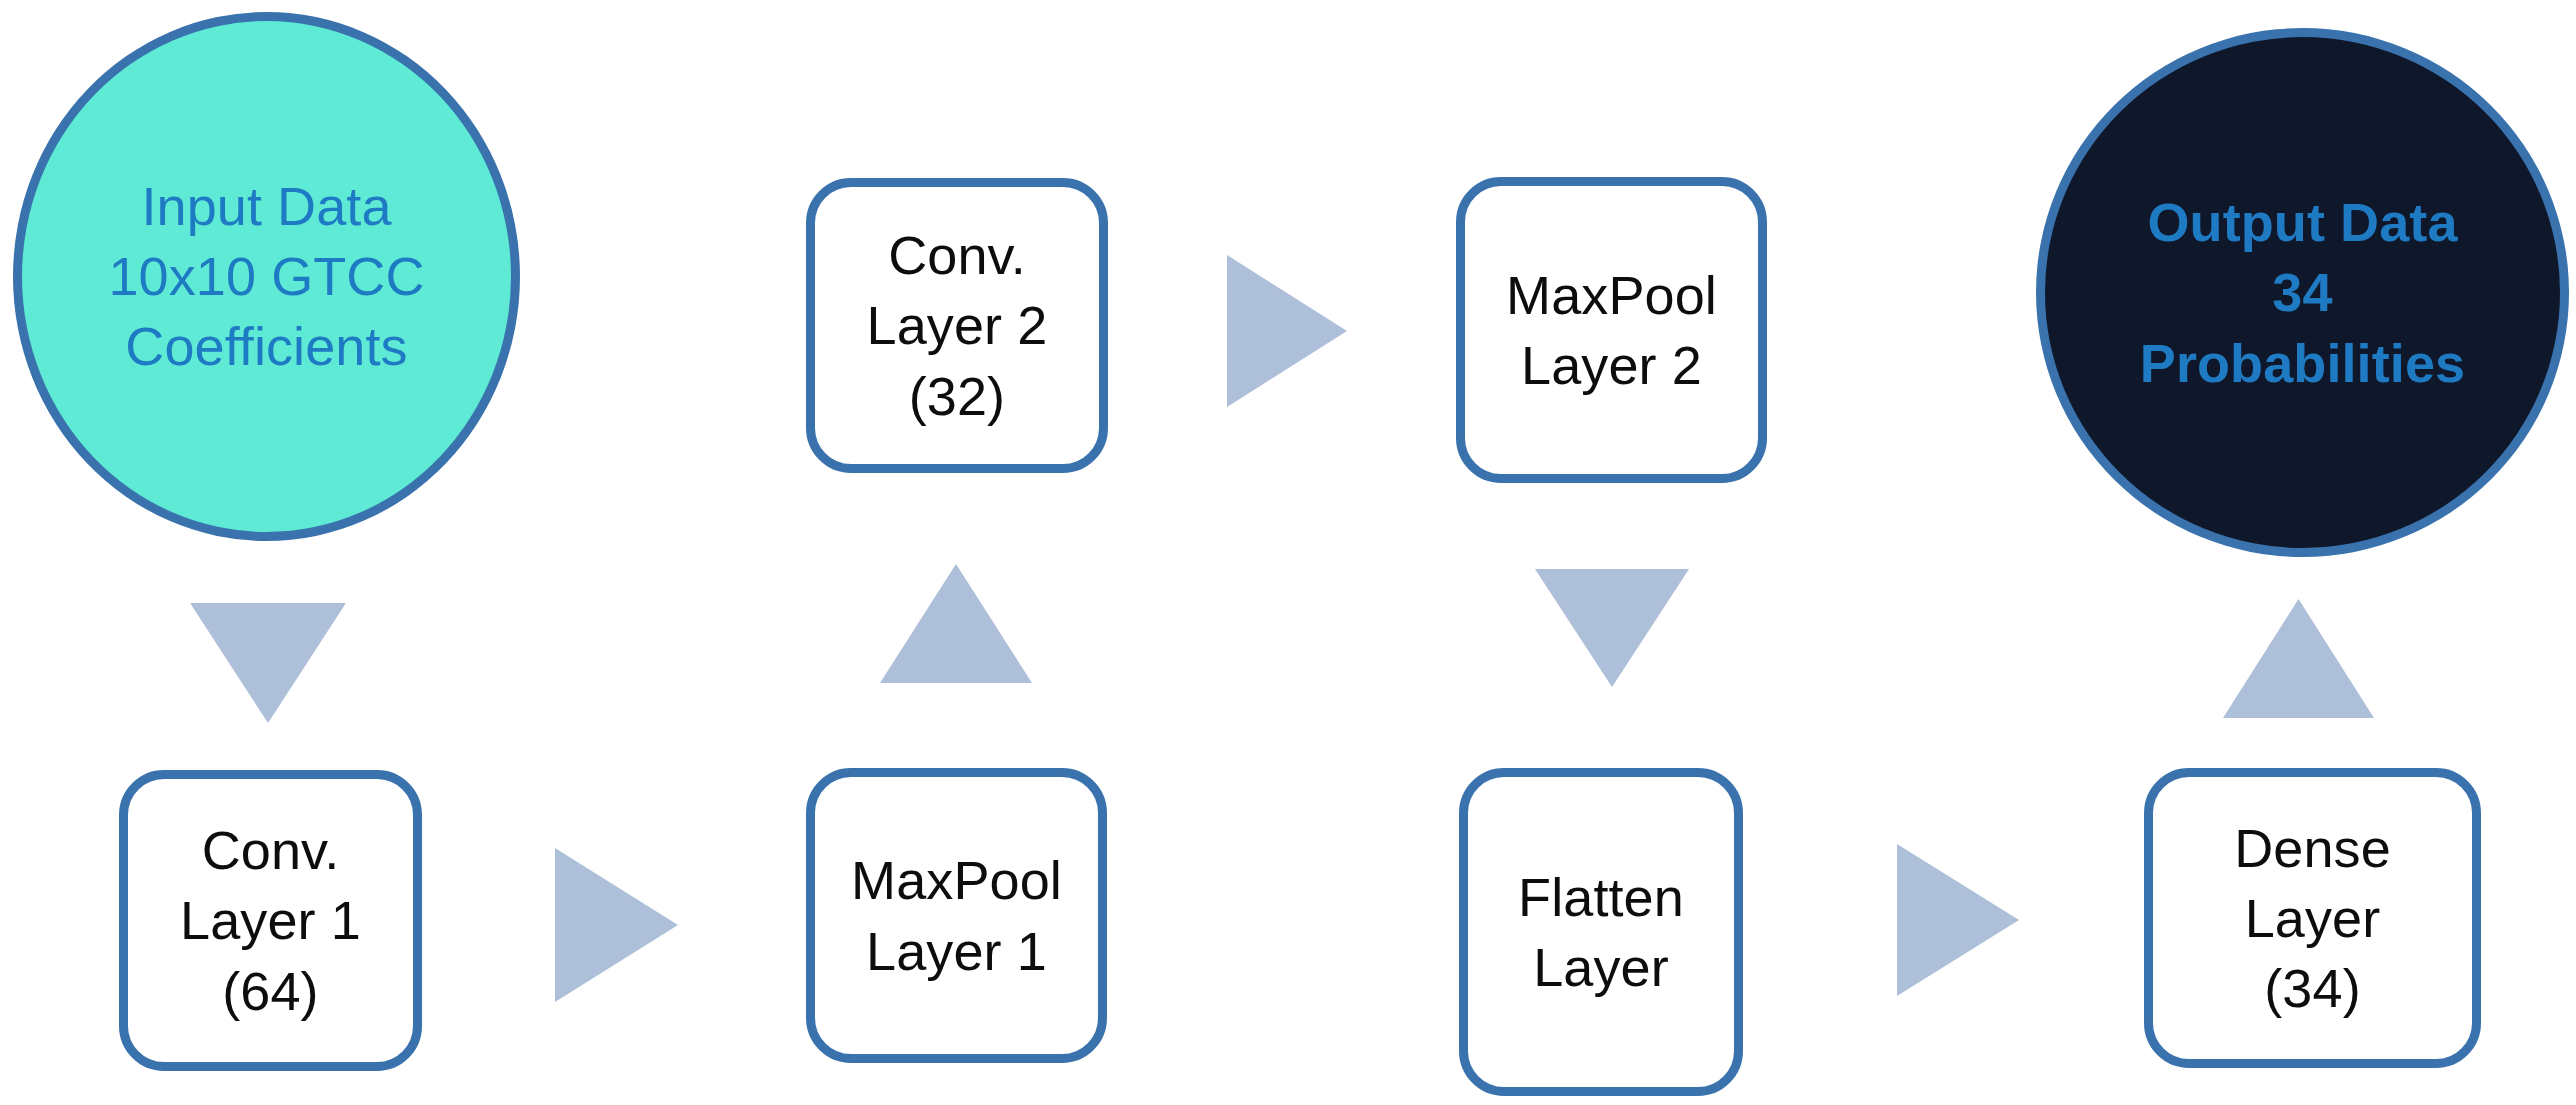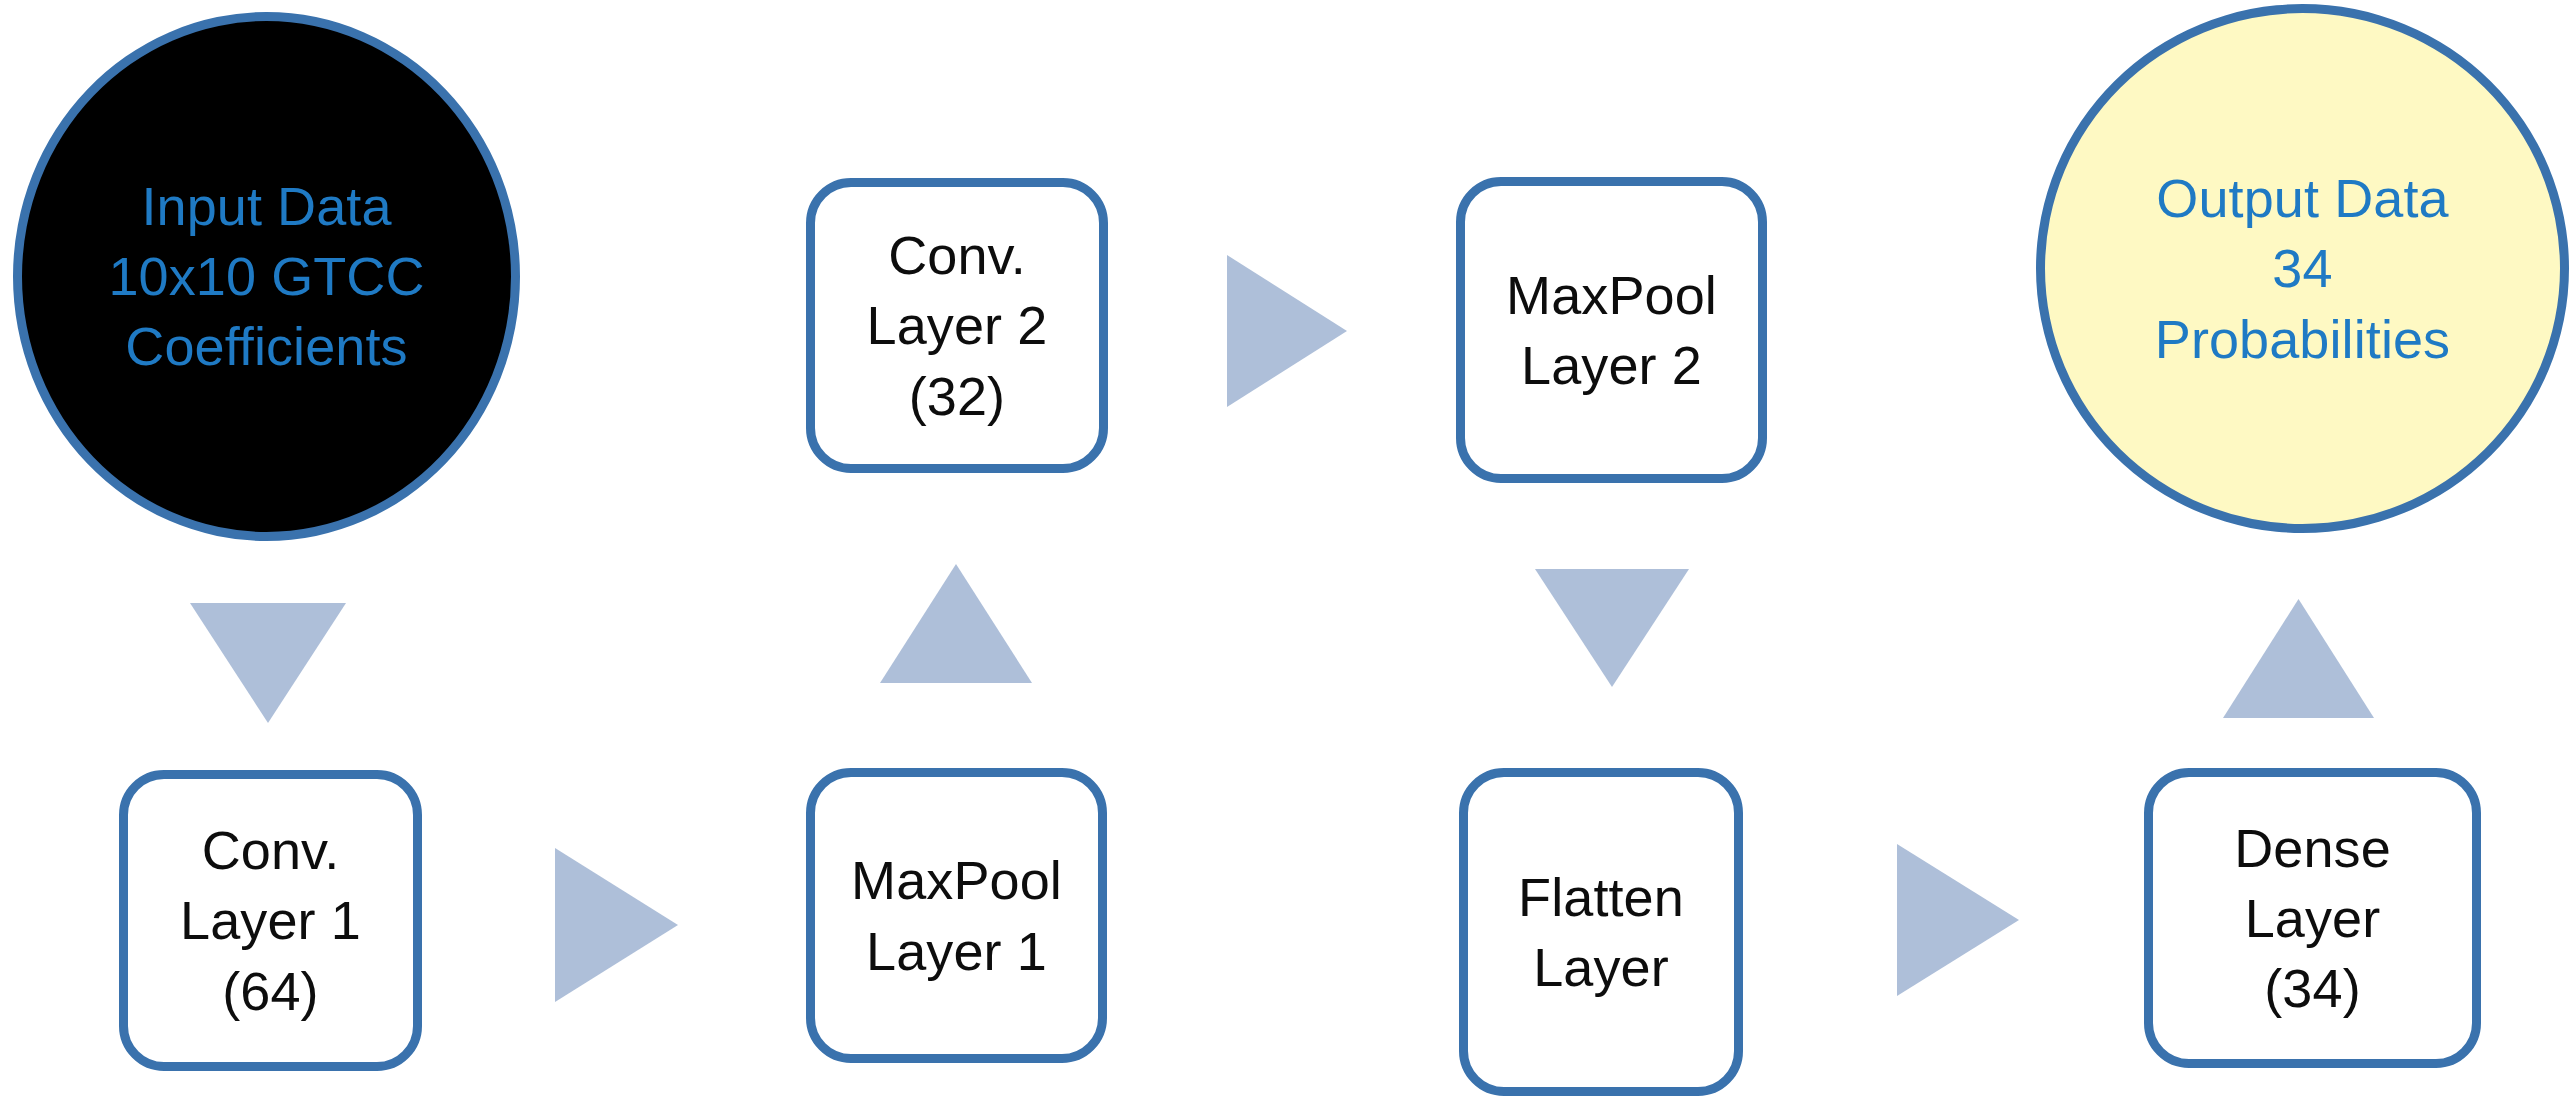--- a/index.html
+++ b/index.html
@@ -100,35 +100,35 @@
     <div class="arrow" style="left: 1897px; top: 844px; width: 122px; height: 152px;">
       <svg viewBox="0 0 100 100" preserveAspectRatio="none" aria-hidden="true">
         <polygon points="0,0 100,50 0,100" fill="#aebfd9"></polygon>
       </svg>
     </div>
     <div class="arrow" style="left: 2223px; top: 599px; width: 151px; height: 119px;">
       <svg viewBox="0 0 100 100" preserveAspectRatio="none" aria-hidden="true">
         <polygon points="50,0 100,100 0,100" fill="#aebfd9"></polygon>
       </svg>
     </div>
-    <div class="node-circle" style="left: 13px; top: 11.6px; width: 507px; height: 529px; border-color: rgb(58, 114, 173); background: #000000; justify-content: center;">
+    <div class="node-circle" style="left: 13px; top: 11.6px; width: 507px; height: 529px; border-color: rgb(58, 114, 173); background: #5eead4; justify-content: center;">
       <div class="node-text" style="color: rgb(31, 122, 196);">Input Data
 10x10 GTCC
 Coefficients</div>
     </div>
     <div class="node-box" style="left: 806px; top: 178px; width: 302px; height: 295px; border-color: rgb(58, 114, 173); background: rgb(255, 255, 255);">
       <div class="node-text" style="color: rgb(13, 13, 13);">Conv.
 Layer 2
 (32)</div>
     </div>
     <div class="node-box" style="left: 1456px; top: 177px; width: 311px; height: 306px; border-color: rgb(58, 114, 173); background: rgb(255, 255, 255);">
       <div class="node-text" style="color: rgb(13, 13, 13);">MaxPool
 Layer 2</div>
     </div>
-    <div class="node-circle" style="left: 2036px; top: 4px; width: 533px; height: 529px; border-color: rgb(58, 114, 173); background: #fef9c3;">
+    <div class="node-circle" style="left: 2036px; top: 28px; width: 533px; height: 529px; border-color: rgb(58, 114, 173); background: #0f172a; font-weight: bold;">
       <div class="node-text" style="color: rgb(31, 122, 196);">Output Data
 34
 Probabilities</div>
     </div>
     <div class="node-box" style="left: 119px; top: 770px; width: 303px; height: 301px; border-color: rgb(58, 114, 173); background: rgb(255, 255, 255);">
       <div class="node-text" style="color: rgb(13, 13, 13);">Conv.
 Layer 1
 (64)</div>
     </div>
     <div class="node-box" style="left: 806px; top: 768px; width: 301px; height: 295px; border-color: rgb(58, 114, 173); background: rgb(255, 255, 255);">

